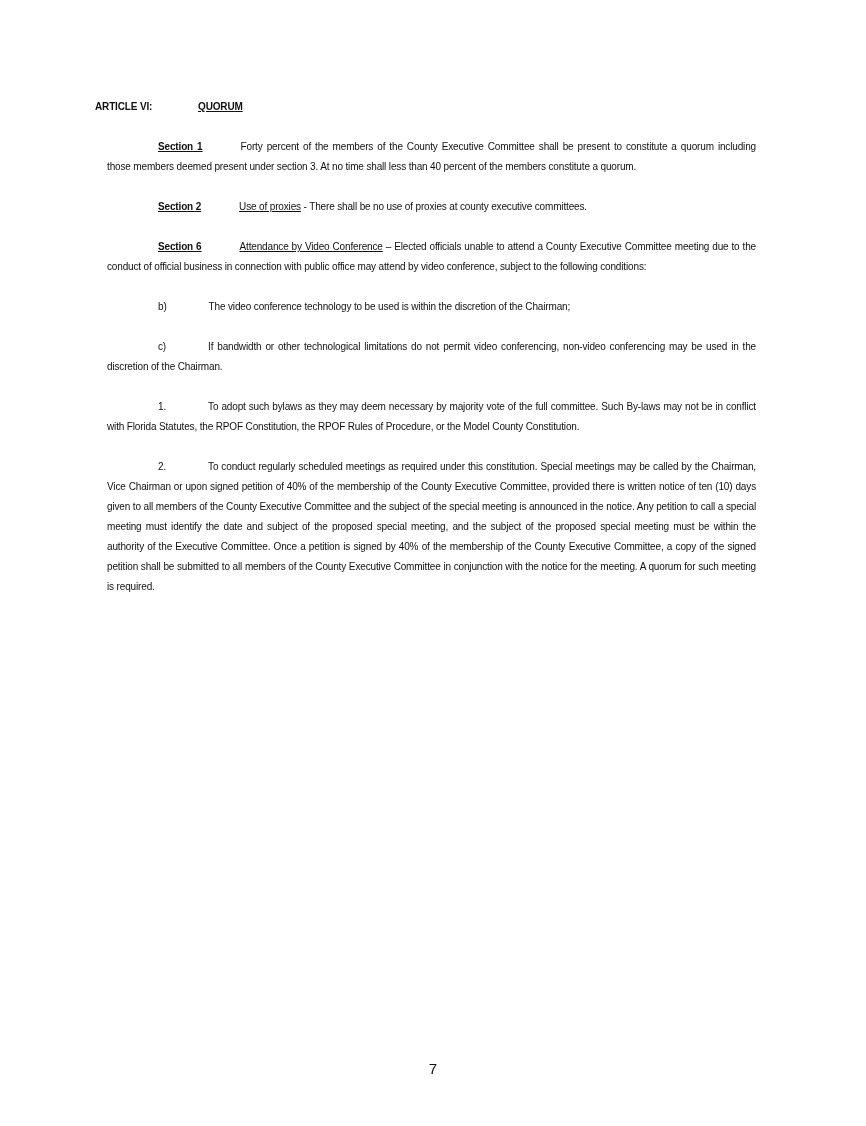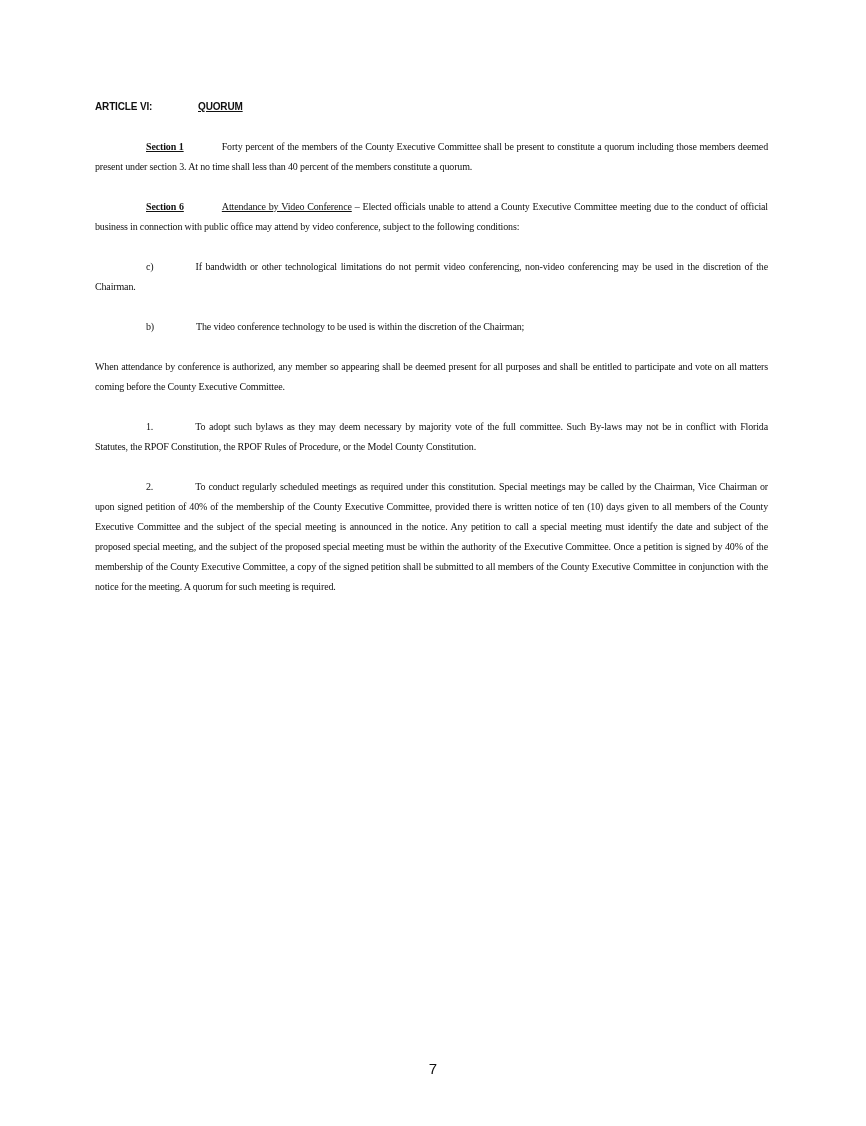--- a/index.html
+++ b/index.html
@@ -6,21 +6,21 @@
     body { width: 866px; height: 1126px; position: relative; overflow: hidden; }
     .page {
       position: absolute; left: 95px; top: 97px; width: 673px;
       font-family: "Liberation Sans", sans-serif;
       font-size: 10px; line-height: 20px; color: #111;
       letter-spacing: -0.15px;
     }
     .heading { font-weight: bold; margin: 0; white-space: nowrap; }
     .heading .label { display: inline-block; width: 103px; }
     .heading .title { text-decoration: underline; }
-    p { margin: 0; text-align: justify; font-family: Liberation Serif, serif; }
+    p { margin: 12px; text-align: justify; }
     .indent { text-indent: 51px; }
     .sec-label { font-weight: bold; text-decoration: underline; }
     .tab { display: inline-block; }
     .t-sec { width: 38px; }
     .t-list { width: 42px; }
     .ul { text-decoration: underline; }
     .gap20 { margin-top: 20px; }
     .page-number {
       position: absolute; left: 0; width: 866px; top: 1060px; text-align: center;
       font-family: "Liberation Sans", sans-serif; font-size: 15px; color: #111;
@@ -32,35 +32,37 @@
 <div class="page">
 
   <div class="heading">
     <span class="label">ARTICLE VI:</span><span class="title">QUORUM</span>
   </div>
 
   <p class="indent gap20">
     <span class="sec-label">Section 1</span><span class="tab t-sec"></span><span>Forty percent of the members of the County Executive Committee shall be present to constitute a quorum including those members deemed present under section 3. At no time shall less than 40 percent of the members constitute a quorum.</span>
   </p>
 
+  <p class="indent gap20">
+    <span class="sec-label">Section 2</span><span class="tab t-sec"></span><span class="ul">Use of proxies</span><span> - There shall be no use of proxies at county executive committees.</span>
+  </p>
 
   <p class="indent gap20">
     <span class="sec-label">Section 6</span><span class="tab t-sec"></span><span class="ul">Attendance by Video Conference</span><span> – Elected officials unable to attend a County Executive Committee meeting due to the conduct of official business in connection with public office may attend by video conference, subject to the following conditions:</span>
   </p>
 
 
   <p class="indent gap20">
+    <span>b)</span><span class="tab t-list"></span><span>The video conference technology to be used is within the discretion of the Chairman;</span>
+  </p>
+
+  <p class="indent gap20">
     <span>c)</span><span class="tab t-list"></span><span>If bandwidth or other technological limitations do not permit video conferencing, non-video conferencing may be used in the discretion of the Chairman.</span>
   </p>
 
-  <p class="indent gap20">
-    <span>b)</span><span class="tab t-list"></span><span>The video conference technology to be used is within the discretion of the Chairman;</span>
-  </p>
-
-  <p class="gap20">When attendance by conference is authorized, any member so appearing shall be deemed present for all purposes and shall be entitled to participate and vote on all matters coming before the County Executive Committee.</p>
 
 
   <p class="indent gap20">
     <span>1.</span><span class="tab t-list"></span><span>To adopt such bylaws as they may deem necessary by majority vote of the full committee. Such By-laws may not be in conflict with Florida Statutes, the RPOF Constitution, the RPOF Rules of Procedure, or the Model County Constitution.</span>
   </p>
 
   <p class="indent gap20">
     <span>2.</span><span class="tab t-list"></span><span>To conduct regularly scheduled meetings as required under this constitution. Special meetings may be called by the Chairman, Vice Chairman or upon signed petition of 40% of the membership of the County Executive Committee, provided there is written notice of ten (10) days given to all members of the County Executive Committee and the subject of the special meeting is announced in the notice. Any petition to call a special meeting must identify the date and subject of the proposed special meeting, and the subject of the proposed special meeting must be within the authority of the Executive Committee. Once a petition is signed by 40% of the membership of the County Executive Committee, a copy of the signed petition shall be submitted to all members of the County Executive Committee in conjunction with the notice for the meeting. A quorum for such meeting is required.</span>
   </p>
 

